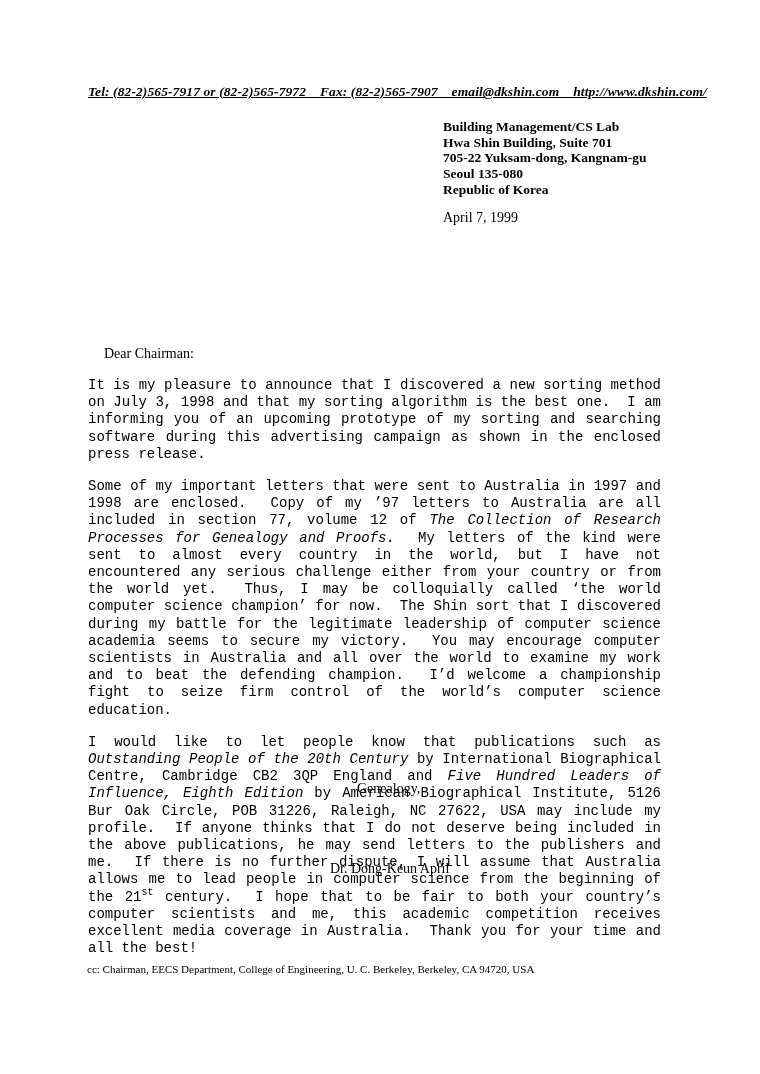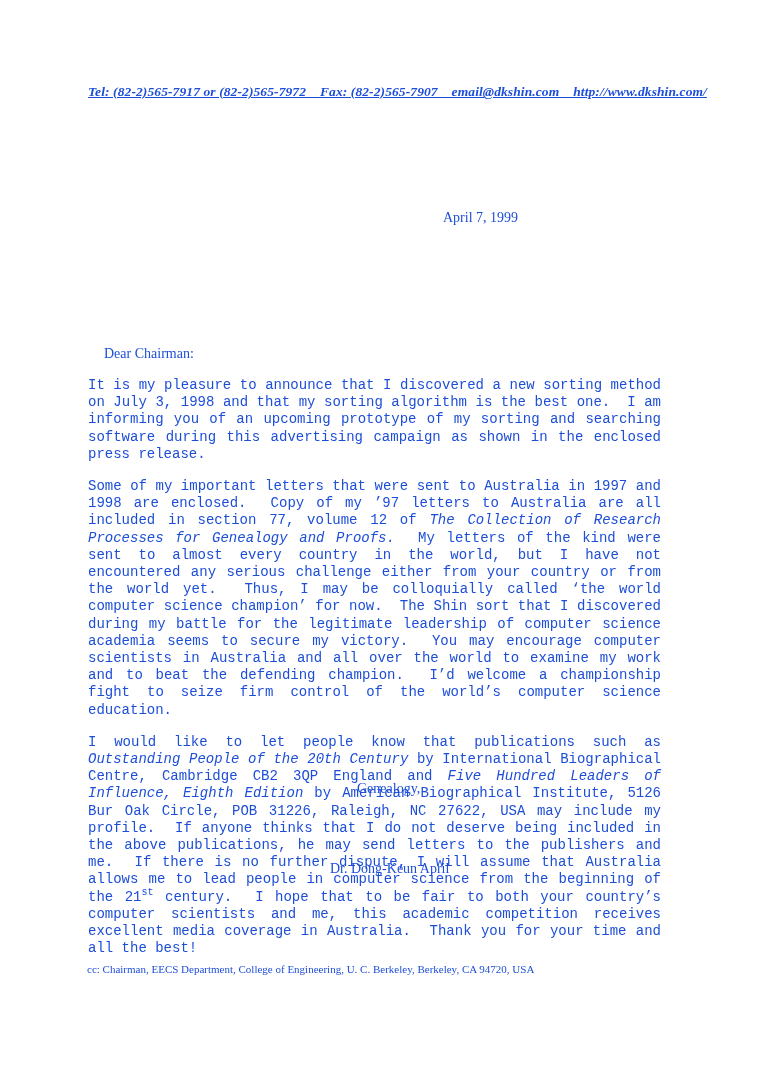--- a/index.html
+++ b/index.html
@@ -2,21 +2,21 @@
 <html><head>
 <meta charset="utf-8">
 <style>
   html, body { margin: 0; padding: 0; background: #e8e8e8; }
   .page {
     position: relative;
     width: 760px;
     height: 1074px;
     background: #ffffff;
     font-family: "Liberation Serif", serif;
-    color: #1d4ed8;
+    color: #000000;
     overflow: hidden;
   }
   .contact-line {
     position: absolute;
     left: 88px;
     top: 84px;
     font-size: 13.5px;
     font-weight: bold;
     font-style: italic;
     text-decoration: underline;
@@ -86,20 +86,21 @@
     font-size: 11px;
   }
 </style>
 </head>
 <body>
 
 <div class="page">
 
   <div class="contact-line">Tel: (82-2)565-7917 or (82-2)565-7972    Fax: (82-2)565-7907    email@dkshin.com    http://www.dkshin.com/</div>
 
+  <div class="sender-block"><div>Building Management/CS Lab</div><div>Hwa Shin Building, Suite 701</div><div>705-22 Yuksam-dong, Kangnam-gu</div><div>Seoul 135-080</div><div>Republic of Korea</div></div>
 
   <div class="date-line">April 7, 1999</div>
 
 
   <div class="salutation">Dear Chairman:</div>
 
   <div class="letter-body">
       <p><span>It is my pleasure to announce that I discovered a new sorting method on July 3, 1998 and that my sorting algorithm is the best one.&nbsp; I am informing you of an upcoming prototype of my sorting and searching software during this advertising campaign as shown in the enclosed press release.</span></p>
       <p><span>Some of my important letters that were sent to Australia in 1997 and 1998 are enclosed.&nbsp; Copy of my ’97 letters to Australia are all included in section 77, volume 12 of </span><i>The Collection of Research Processes for Genealogy and Proofs.</i><span>&nbsp; My letters of the kind were sent to almost every country in the world, but I have not encountered any serious challenge either from your country or from the world yet.&nbsp; Thus, I may be colloquially called ‘the world computer science champion’ for now.&nbsp; The Shin sort that I discovered during my battle for the legitimate leadership of computer science academia seems to secure my victory.&nbsp; You may encourage computer scientists in Australia and all over the world to examine my work and to beat the defending champion.&nbsp; I’d welcome a championship fight to seize firm control of the world’s computer science education.</span></p>
       <p><span>I would like to let people know that publications such as </span><i>Outstanding People of the 20th Century</i><span> by International Biographical Centre, Cambridge CB2 3QP England and </span><i>Five Hundred Leaders of Influence, Eighth Edition</i><span> by American Biographical Institute, 5126 Bur Oak Circle, POB 31226, Raleigh, NC 27622, USA may include my profile.&nbsp; If anyone thinks that I do not deserve being included in the above publications, he may send letters to the publishers and me.&nbsp; If there is no further dispute, I will assume that Australia allows me to lead people in computer science from the beginning of the 21</span><sup>st</sup><span> century.&nbsp; I hope that to be fair to both your country’s computer scientists and me, this academic competition receives excellent media coverage in Australia.&nbsp; Thank you for your time and all the best!</span></p>

